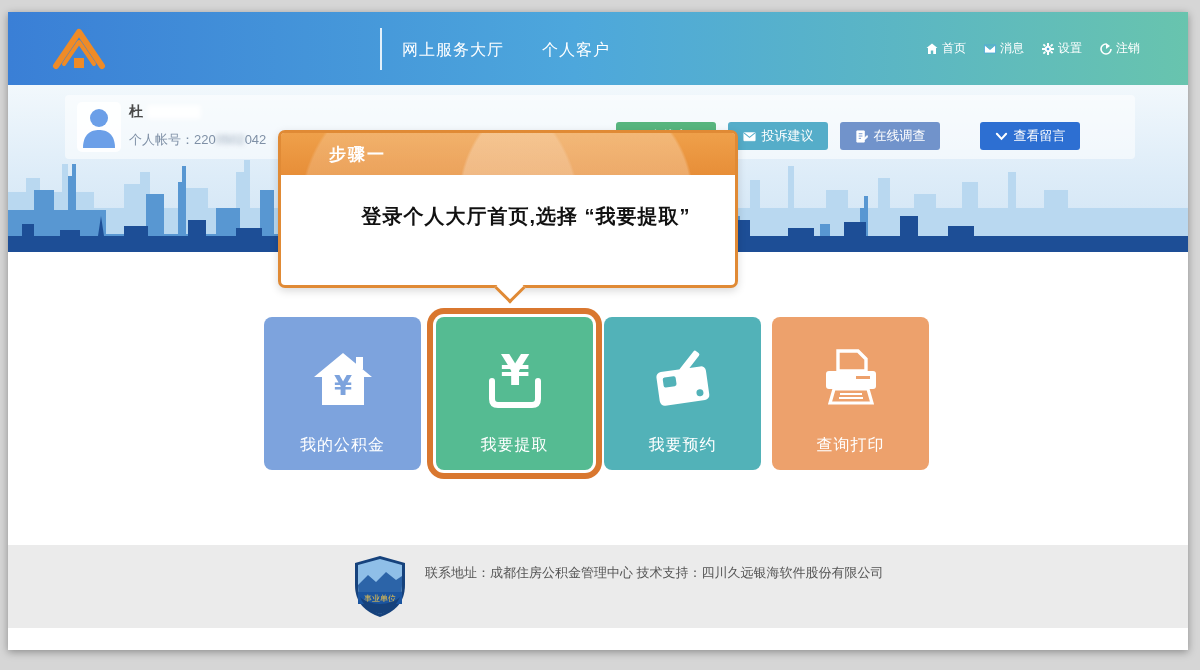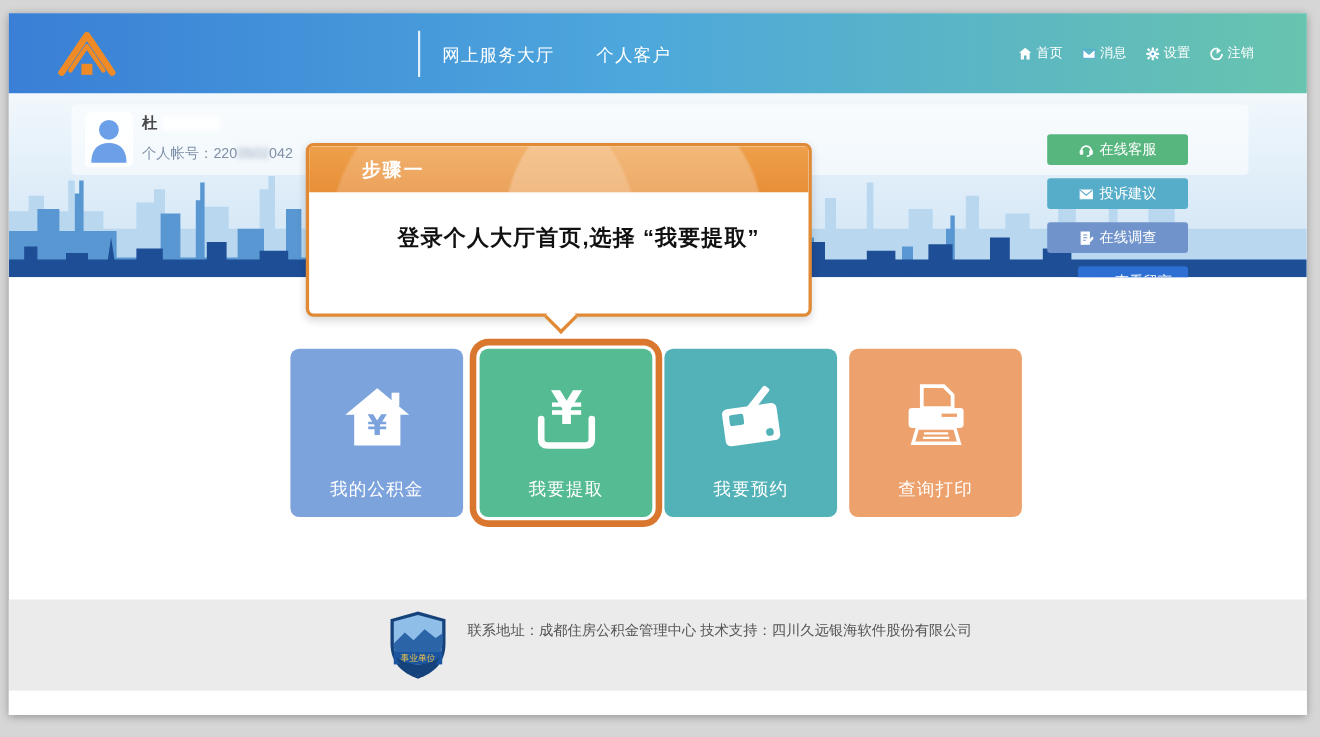--- a/index.html
+++ b/index.html
@@ -26,21 +26,21 @@
 
   .userbar { position:absolute; left:57px; top:10px; width:1070px; height:64px;
     background:rgba(255,255,255,.55); border-radius:4px; }
   .avatar { position:absolute; left:12px; top:7px; width:44px; height:50px; }
   .uname { position:absolute; left:64px; top:8px; font-size:14px; font-weight:bold; color:#4a4a4a; display:flex; align-items:center; gap:4px; }
   .blur-block { display:inline-block; width:54px; height:14px; border-radius:2px;
     background:rgba(255,255,255,.85); filter:blur(2px); }
   .uacct { position:absolute; left:64px; top:36px; font-size:13px; color:#7f90a6; }
   .uacct .blurred { filter:blur(2.5px); opacity:.8; }
 
-  .quickbtns { position:absolute; right:55px; top:27px; display:flex; gap:12px;flex-direction:column; }
+  .quickbtns { position:absolute; right:55px; top:27px; display:flex; gap:12px; }
   .qbtn { height:28px; min-width:100px; padding:0 12px; border-radius:3px; border:none; color:#fff;
     font-size:13px; display:flex; align-items:center; justify-content:center; gap:6px; cursor:pointer;
     font-family:inherit; }
   .qbtn svg { width:13px; height:13px; fill:#fff; stroke:#fff; }
 
   
   .tooltip { position:absolute; left:270px; top:118px; width:460px; height:158px; z-index:50;
     background:#fff; border:3px solid #e08a35; border-radius:7px; box-shadow:0 3px 8px rgba(0,0,0,.15); }
   .tt-head { position:relative; height:42px; border-radius:3px 3px 0 0; overflow:hidden;
     background:radial-gradient(circle at 65% 160%, rgba(255,255,255,.25) 0 38%, transparent 39%),

